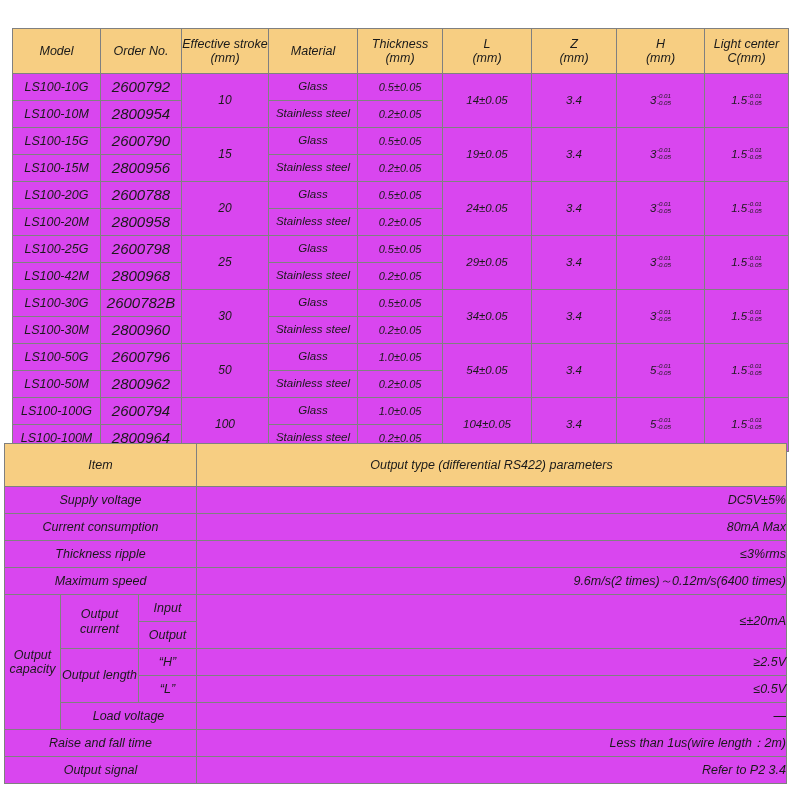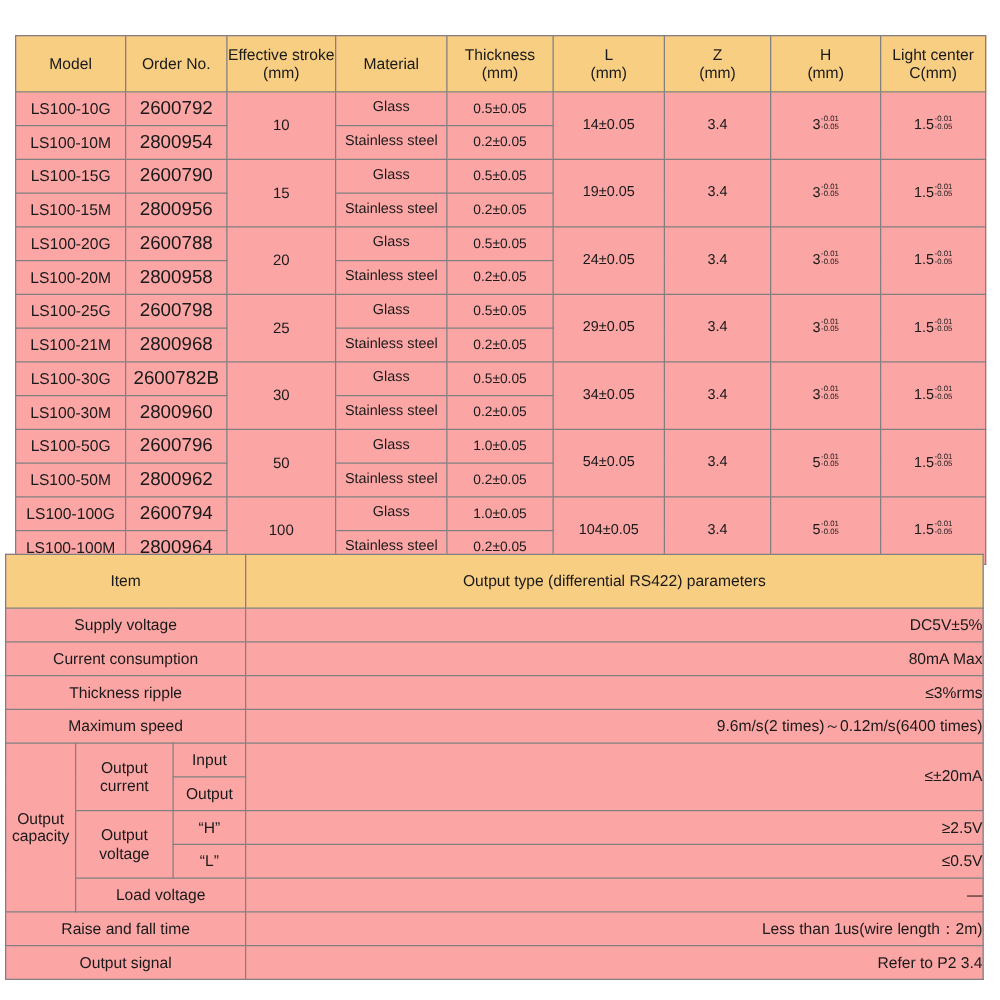--- a/index.html
+++ b/index.html
@@ -17,21 +17,22 @@
     position: relative;
     width: 800px;
     height: 800px;
     overflow: hidden;
   }
 
   
   table.spec {
     border-collapse: collapse;
     table-layout: fixed;
-    background: #fca5a5;
+    background: #d946ef;
+    font-style: italic;
   }
   table.spec td, table.spec th {
     border: 1px solid #808080;
     text-align: center;
     vertical-align: middle;
     font-weight: normal;
     padding: 0;
     line-height: 1.15;
     color: #1a1a1a;
   }
@@ -255,21 +256,21 @@
           <td rowspan="2"><span class="tol"><span class="base">3</span><span class="frac">
                 <span class="up">-0.01</span>
                 <span class="dn">-0.05</span>
               </span></span></td>
           <td rowspan="2"><span class="tol"><span class="base">1.5</span><span class="frac">
                 <span class="up">-0.01</span>
                 <span class="dn">-0.05</span>
               </span></span></td>
         </tr>
         <tr>
-          <td class="model">LS100-21M</td>
+          <td class="model">LS100-42M</td>
           <td class="order">2800968</td>
           <td class="mat">Stainless steel</td>
           <td class="thick">0.2±0.05</td>
         </tr>
         <tr>
           <td class="model">LS100-30G</td>
           <td class="order">2600782B</td>
           <td class="stroke" rowspan="2">30</td>
           <td class="mat">Glass</td>
           <td class="thick">0.5±0.05</td>
@@ -372,21 +373,21 @@
         <tr>
           <td class="grp" rowspan="5">Output capacity</td>
           <td class="grp" rowspan="2">Output current</td>
           <td class="label">Input</td>
           <td class="value" rowspan="2">≤±20mA</td>
         </tr>
         <tr>
           <td class="label">Output</td>
         </tr>
         <tr>
-          <td class="grp" rowspan="2">Output voltage</td>
+          <td class="grp" rowspan="2">Output length</td>
           <td class="label">“H”</td>
           <td class="value">≥2.5V</td>
         </tr>
         <tr>
           <td class="label">“L”</td>
           <td class="value">≤0.5V</td>
         </tr>
         <tr>
           <td class="label" colspan="2">Load voltage</td>
           <td class="value">—</td>

